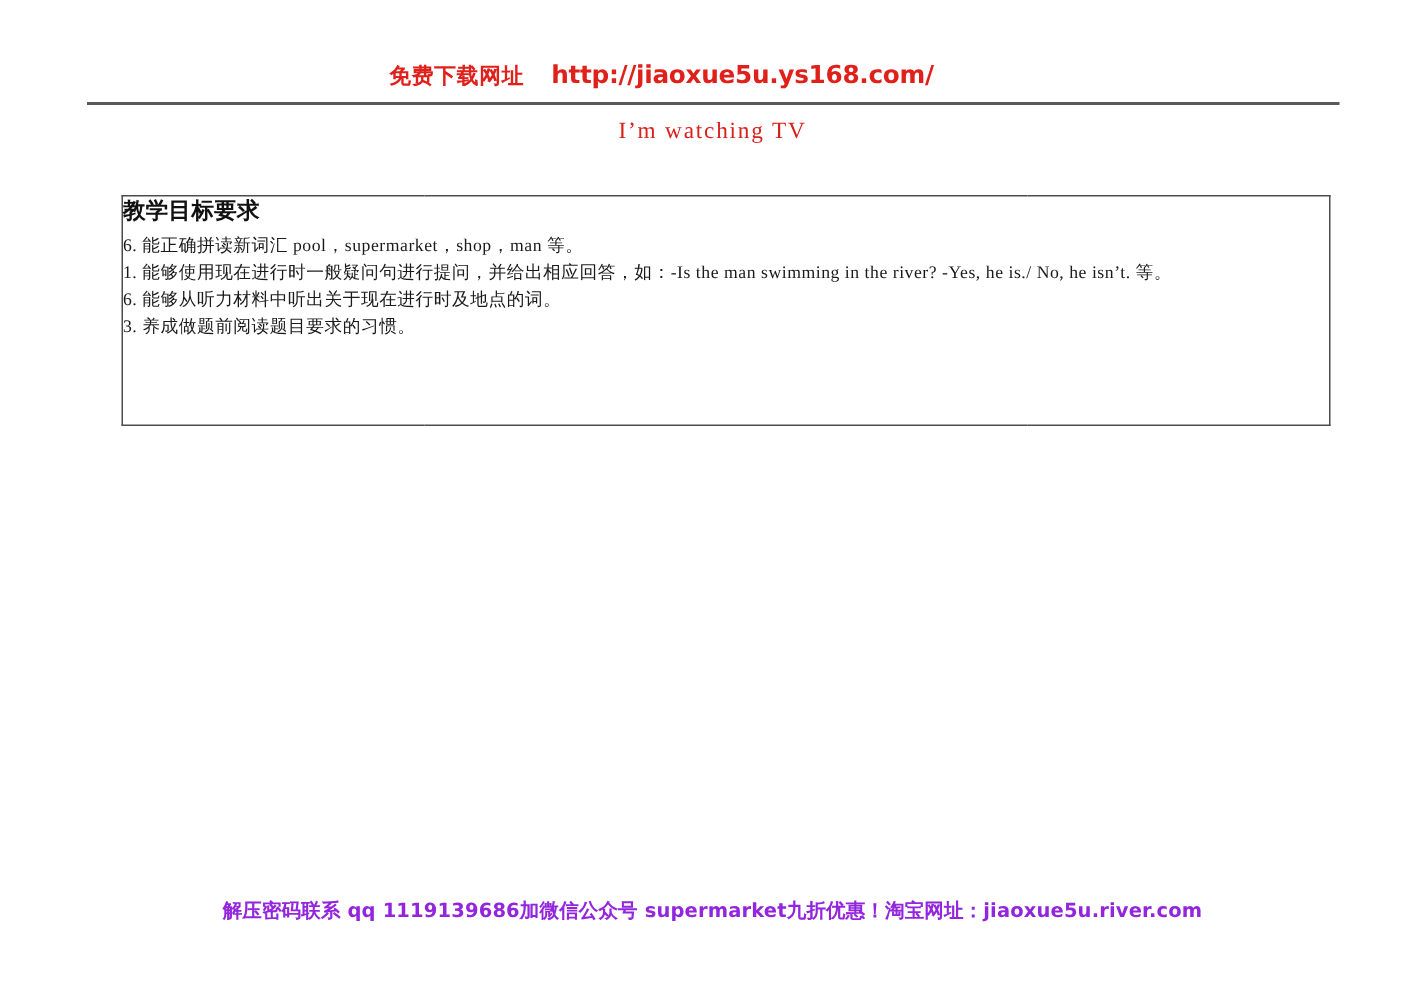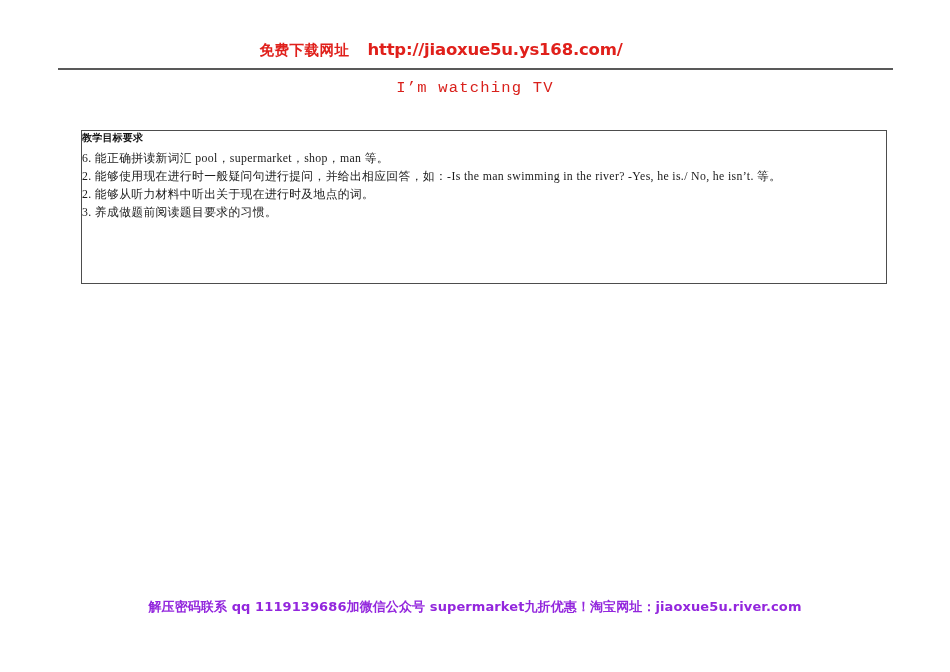--- a/index.html
+++ b/index.html
@@ -49,21 +49,21 @@
   }
 
   
   .doc-title {
     position: absolute;
     left: 0;
     top: 79px;
     width: 950px;
     text-align: center;
     color: #d9211c;
-    font-family: Liberation Mono, monospace;
+    font-family: Liberation Serif, serif;
     font-size: 15.5px;
     letter-spacing: 1.2px;
   }
 
   
   .lesson-table {
     position: absolute;
     left: 81px;
     top: 130px;
     width: 806px;
@@ -89,21 +89,21 @@
   .col-period  { width: 111px; }
   .col-content { width: 369px; }
 
   .body-cell {
     height: 152px;
     padding: 7px 0 0 6px;
     text-align: left;
   }
   .obj-heading {
     font-family: Liberation Sans, sans-serif;
-    font-size: 10px;
+    font-size: 15px;
     font-weight: bold;
     color: #111111;
     margin: 0 0 4px 0;
     letter-spacing: 0.2px;
   }
   .obj-line {
     font-family: "Liberation Serif", "DejaVu Serif", serif;
     font-size: 11.8px;
     color: #1a1a1a;
     line-height: 18px;
@@ -138,22 +138,22 @@
 <div class="header-rule"></div>
 
 <div class="doc-title">I’m watching TV</div>
 
 <table class="lesson-table">
   <tbody>
     <tr>
       <td class="body-cell" colspan="4">
         <p class="obj-heading">教学目标要求</p>
         <p class="obj-line">6. 能正确拼读新词汇 pool，supermarket，shop，man 等。</p>
-        <p class="obj-line">2. 能够使用现在进行时一般疑问句进行提问，并给出相应回答，如：-Is the man swimming in the river? -Yes, he is./ No, he isn’t. 等。</p>
-        <p class="obj-line">2. 能够从听力材料中听出关于现在进行时及地点的词。</p>
+        <p class="obj-line">1. 能够使用现在进行时一般疑问句进行提问，并给出相应回答，如：-Is the man swimming in the river? -Yes, he is./ No, he isn’t. 等。</p>
+        <p class="obj-line">6. 能够从听力材料中听出关于现在进行时及地点的词。</p>
         <p class="obj-line">3. 养成做题前阅读题目要求的习惯。</p>
       </td>
     </tr>
   </tbody>
 </table>
 
 <div class="promo-footer">
   <span>解压密码联系 qq 1119139686</span><span class="gap-sm"></span><span>加微信公众号 supermarket</span><span class="gap-sm"></span><span>九折优惠！淘宝网址：jiaoxue5u.river.com</span>
 </div>
 

